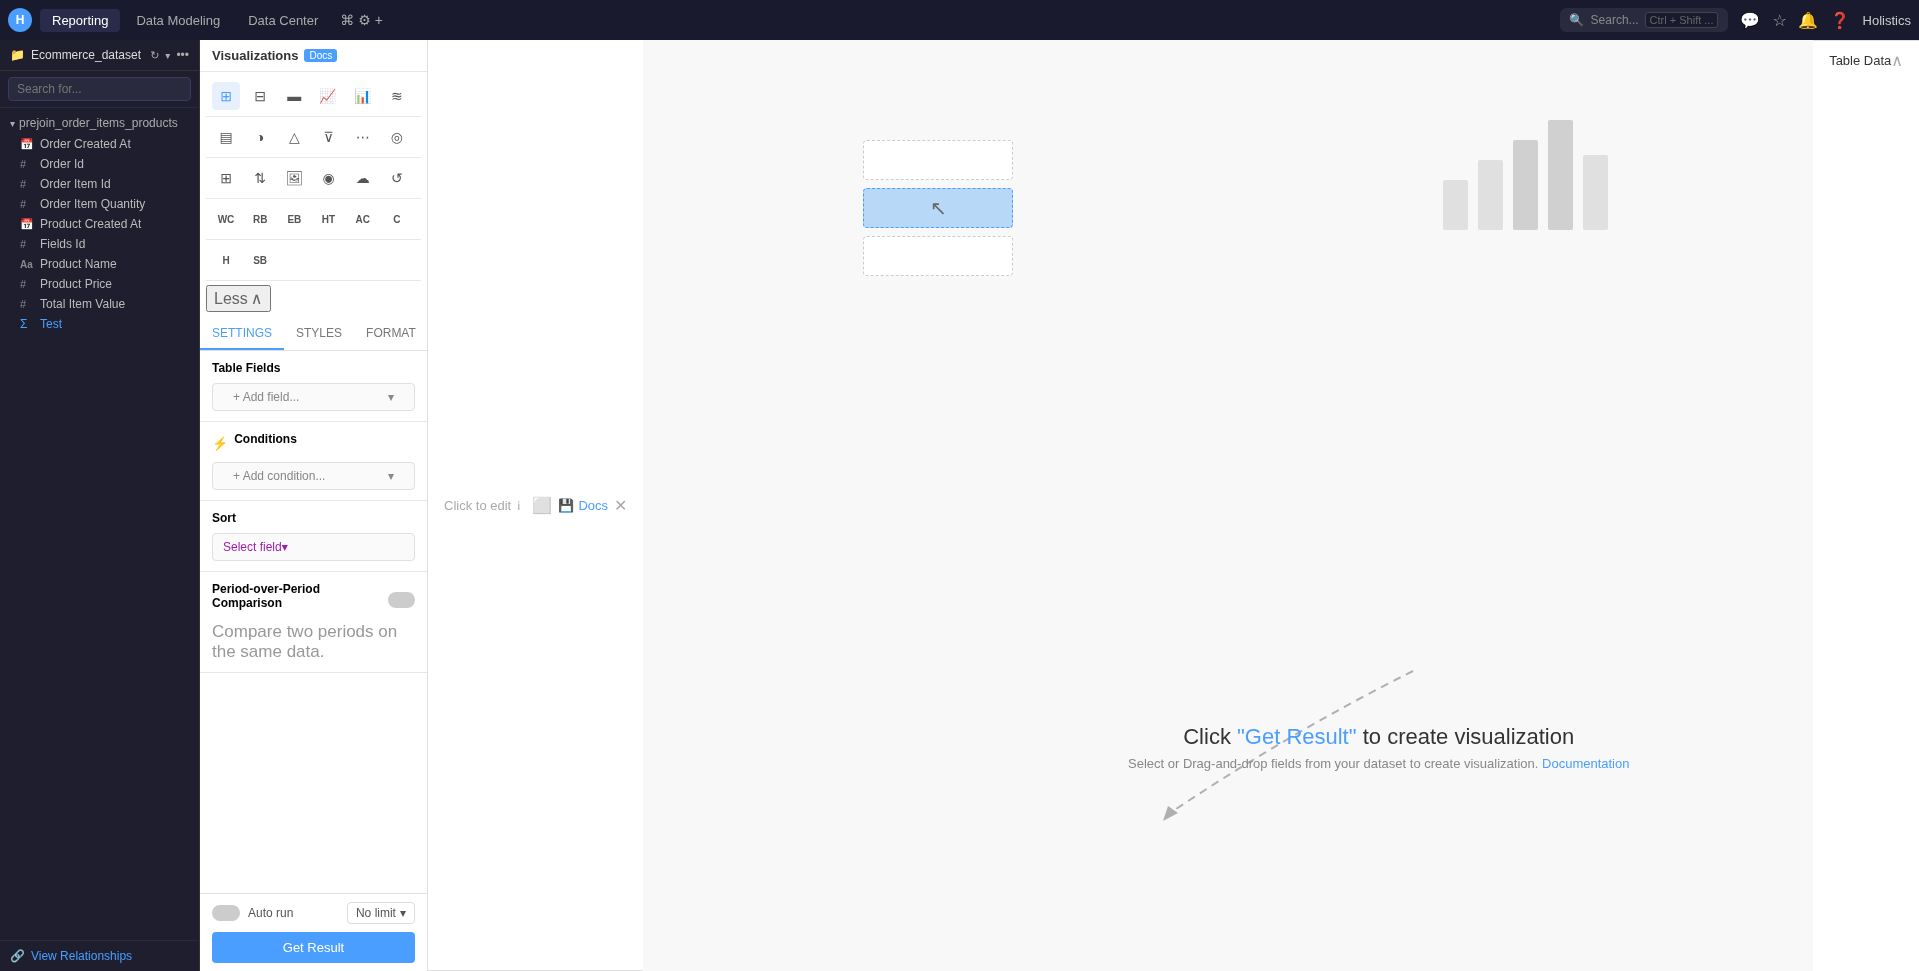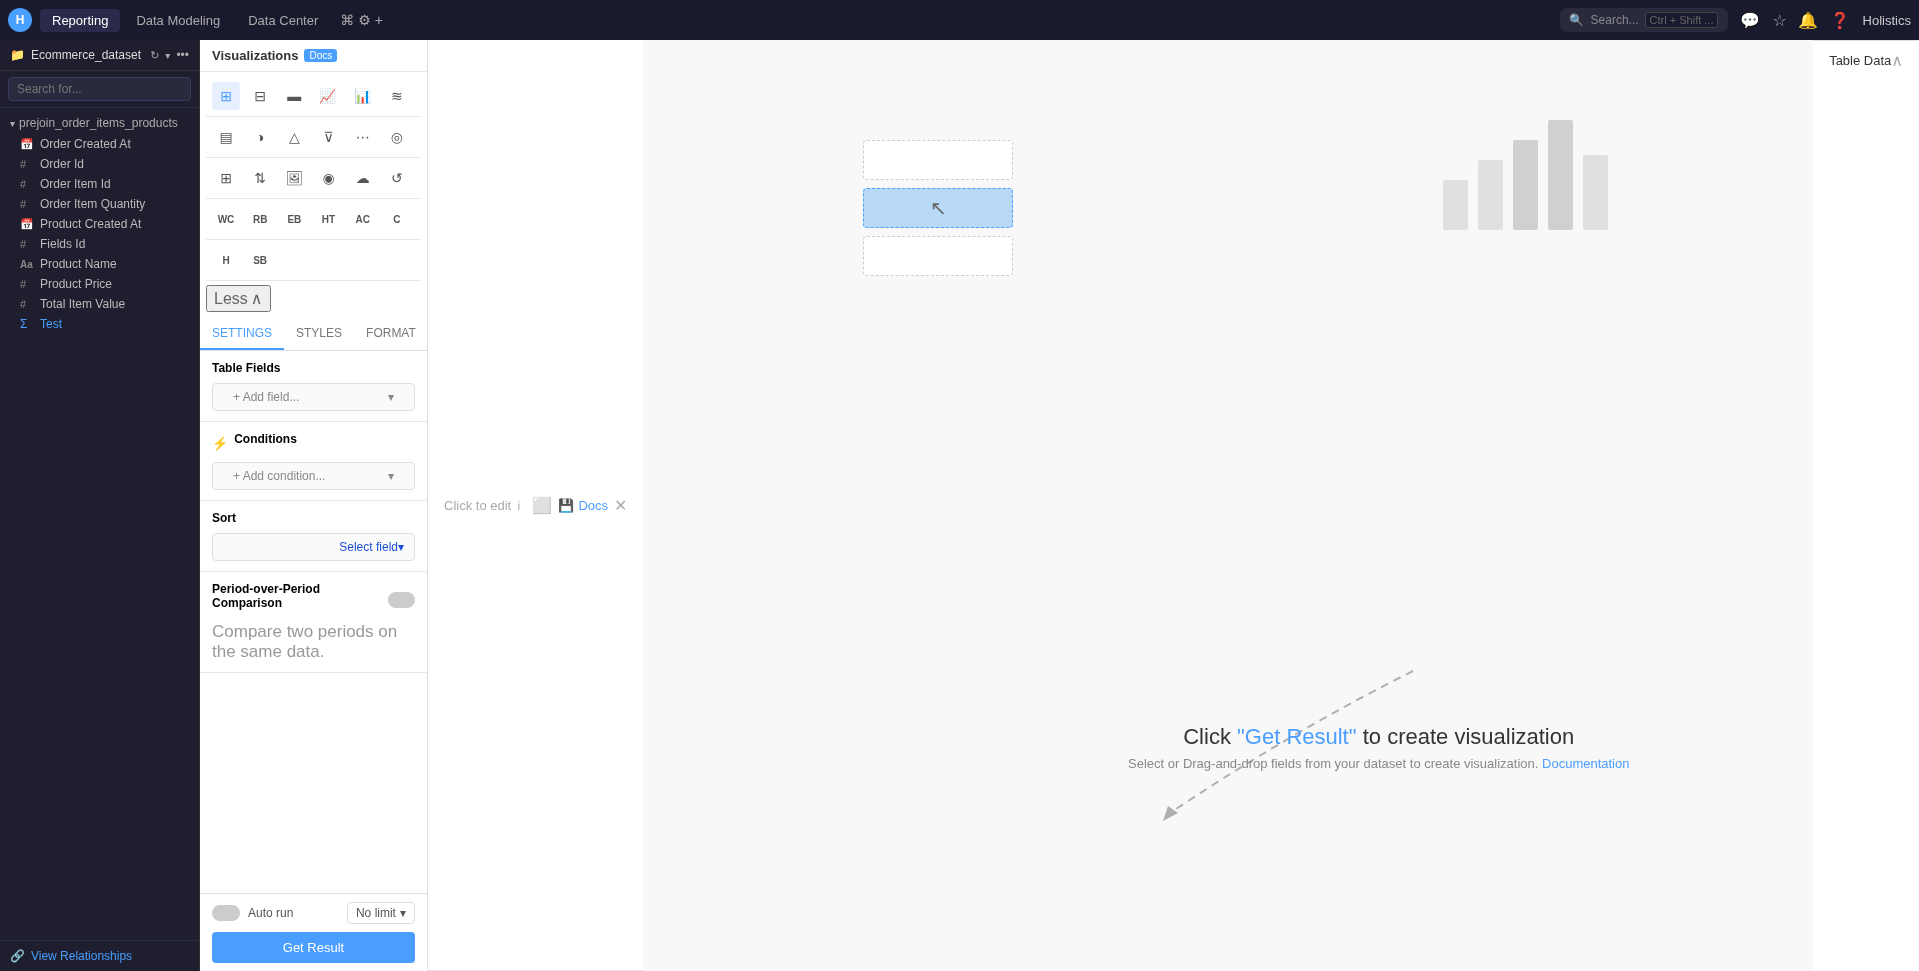--- a/index.html
+++ b/index.html
@@ -51,21 +51,21 @@
     .less-btn { display: flex; align-items: center; gap: 3px; font-size: 16px; color: #666; cursor: pointer; padding: 2px 6px; }
 
     
     .settings-panel { flex: 1; overflow-y: auto; }
     .settings-tabs { display: flex; border-bottom: 1px solid #e0e0e0; }
     .settings-tab { padding: 8px 12px; font-size: 12px; color: #777; cursor: pointer; border-bottom: 2px solid transparent; }
     .settings-tab.active { color: #4a9eff; border-bottom: 2px solid #4a9eff; font-weight: 500; }
     .section { padding: 10px 12px; border-bottom: 1px solid #e8e8e8; }
     .section-title { font-size: 12px; font-weight: 600; color: #000000; margin-bottom: 8px; }
     .add-field-btn { display: flex; align-items: center; justify-content: space-between; padding: 6px 20px; border: 1px solid #e0e0e0; border-radius: 4px; background: #fafafa; cursor: pointer; color: #888; font-size: 12px; }
-    .select-field-dropdown { display: flex; align-items: center; justify-content: flex-end; padding: 6px 10px; border: 1px solid #e0e0e0; border-radius: 4px; background: #fafafa; cursor: pointer; color: #1d4ed8; font-size: 12px; }
+    .select-field-dropdown { display: flex; align-items: center; justify-content: flex-start; padding: 6px 10px; border: 1px solid #e0e0e0; border-radius: 4px; background: #fafafa; cursor: pointer; color: #a21caf; font-size: 12px; }
     .conditions-header { display: flex; align-items: center; gap: 6px; margin-bottom: 8px; }
     .conditions-icon { color: #777; }
     .pop-section { padding: 10px 12px; border-bottom: 1px solid #e8e8e8; }
     .pop-row { display: flex; align-items: center; justify-content: space-between; }
     .toggle { width: 28px; height: 16px; background: #ccc; border-radius: 8px; position: relative; cursor: pointer; }
     .pop-desc { font-size: 17px; color: #999; margin-top: 4px; }
 
     
     .bottom-bar { padding: 8px 12px; border-top: 1px solid #e0e0e0; background: #fff; }
     .auto-run-row { display: flex; align-items: center; gap: 8px; margin-bottom: 8px; }

